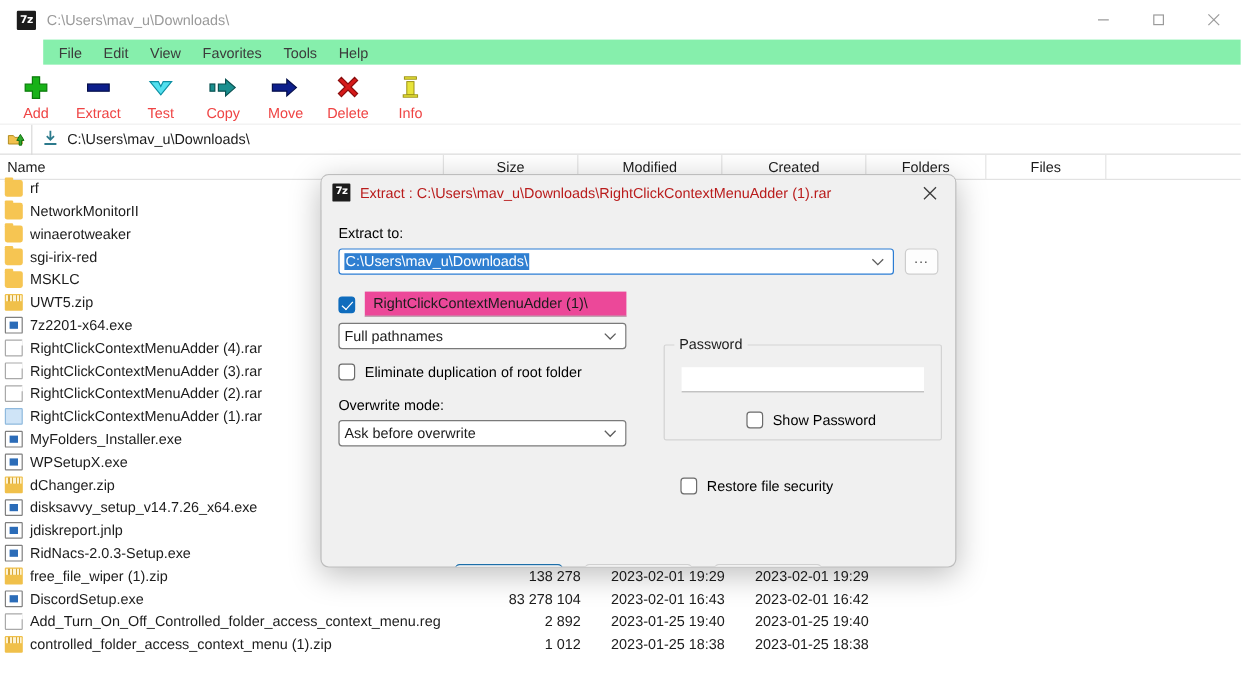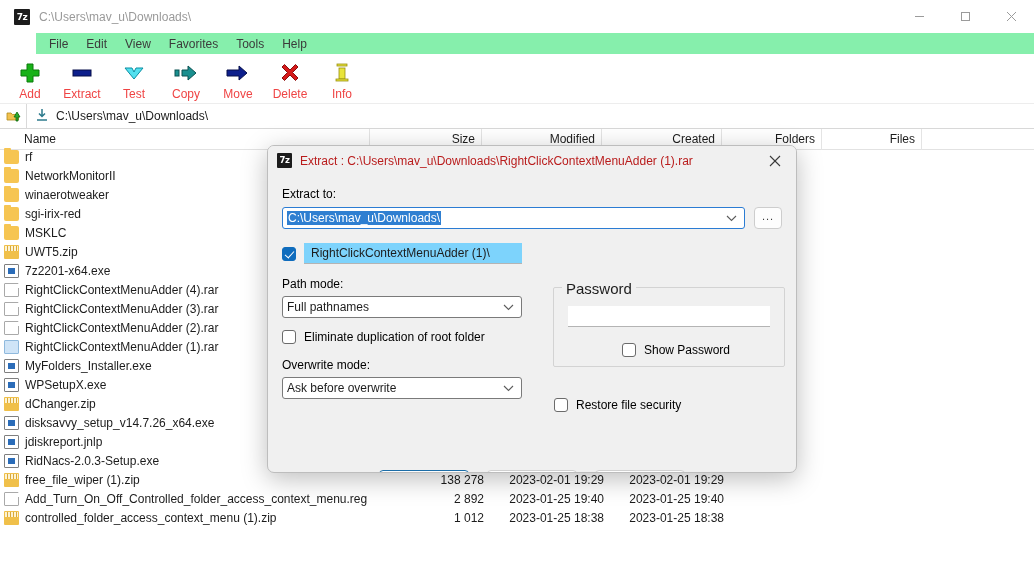--- a/index.html
+++ b/index.html
@@ -62,24 +62,24 @@
     border-left: 1px solid #d9d9d9; padding-left: 8px; gap: 7px;
   }
   .ab-text { font-size: 12px; color: #1c1c1c; }
 
   
   .listhead {
     height: 21px; display: flex; background: #ffffff;
     border-bottom: 1px solid #e2e2e2; font-size: 12px; color: #1c1c1c;
   }
   .lh {
-    border-right: 1px solid #e4e4e4; padding: 3px 6px 0 24px; height: 21px;
+    border-right: 1px solid #e4e4e4; padding: 3px 6px 0 6px; height: 21px;
     overflow: hidden; white-space: nowrap;
   }
-  .lh.r { text-align: right; }
+  .lh.r { text-align: center; }
 
   .rows { position: relative; }
   .row {
     height: 19px; display: flex; align-items: flex-start; font-size: 12px; color: #1c1c1c;
     white-space: nowrap;
   }
   .cell-name { display: flex; align-items: center; gap: 6px; padding-left: 4px; width: 380px; flex:none; }
   .cell { flex: none; text-align: right; padding-right: 8px; font-size: 12px; color: #1c1c1c; }
   .c-size { width: 112px; }
   .c-mod  { width: 120px; }
@@ -152,30 +152,30 @@
 
   .cb { width: 14px; height: 14px; border: 1px solid #6b6b6b; border-radius: 3px;
         background: #ffffff; flex: none; position: relative; }
   .cb.on { background: #0f6cbd; border-color: #0f6cbd; }
   .cb.on:after {
     content:""; position:absolute; left:4px; top:1px; width:4px; height:8px;
     border: solid #ffffff; border-width: 0 1.6px 1.6px 0; transform: rotate(42deg);
   }
 
   .underline-input {
-    flex: 1; height: 21px; background: #7dd3fc; border: none; border-bottom: 1px solid #b4b4b4;
+    flex: 1; height: 21px; background: #ec4899; border: none; border-bottom: 1px solid #b4b4b4;
     display: flex; align-items: center; padding-left: 7px; font-size: 12px; color: #1c1c1c;
   }
 
   .group {
     position: absolute; border: 1px solid #d3d3d3; border-radius: 2px;
   }
   .group-label {
     position: absolute; top: -8px; left: 8px; background: #f0f0f0;
-    padding: 0 4px; font-size: 15px; color: #1c1c1c;
+    padding: 0 4px; font-size: 12px; color: #1c1c1c;
   }
   .pwd-input {
     height: 21px; background:#ffffff; border:none; border-bottom:1px solid #b4b4b4;
   }
 
   .dbtn {
     width: 90px; height: 25px; background: #fdfdfd; border: 1px solid #d0d0d0;
     border-radius: 4px; display: flex; align-items: center; justify-content: center;
     font-size: 12px; color: #1c1c1c;
   }
@@ -465,20 +465,29 @@
         <div class="cell-name">
           <span class="ic ic-zip"></span>
           <span>free_file_wiper (1).zip</span>
         </div>
         <div class="cell c-size">138 278</div>
         <div class="cell c-mod">2023-02-01 19:29</div>
         <div class="cell c-crt">2023-02-01 19:29</div>
       </div>
       <div class="row">
         <div class="cell-name">
+          <span class="ic ic-exe"></span>
+          <span>DiscordSetup.exe</span>
+        </div>
+        <div class="cell c-size">83 278 104</div>
+        <div class="cell c-mod">2023-02-01 16:43</div>
+        <div class="cell c-crt">2023-02-01 16:42</div>
+      </div>
+      <div class="row">
+        <div class="cell-name">
           <span class="ic ic-doc"></span>
           <span>Add_Turn_On_Off_Controlled_folder_access_context_menu.reg</span>
         </div>
         <div class="cell c-size">2 892</div>
         <div class="cell c-mod">2023-01-25 19:40</div>
         <div class="cell c-crt">2023-01-25 19:40</div>
       </div>
       <div class="row">
         <div class="cell-name">
           <span class="ic ic-zip"></span>
@@ -519,21 +528,20 @@
         </span>
       </div>
       <div class="browse-btn">...</div>
     </div>
 
     <div style="display:flex; align-items:center; gap:8px; margin-top:14px; width:240px;">
       <div class="cb on"></div>
       <div class="underline-input">RightClickContextMenuAdder (1)\</div>
     </div>
 
-    <div class="lbl" style="margin-top:13px">Path mode:</div>
     <div class="combo" style="width:240px; margin-top:5px">
       <span>Full pathnames</span>
       <span class="chev">
         <svg width="11" height="7" viewBox="0 0 11 7">
             <path d="M1 1 L5.5 5.5 L10 1" fill="none" stroke="#5d5d5d" stroke-width="1.1"></path>
           </svg>
       </span>
     </div>
 
     <div style="display:flex; align-items:center; gap:8px; margin-top:12px;">
@@ -553,21 +561,21 @@
 
     <div class="group" style="left:285px; top:100px; width:232px; height:80px;">
       <div class="group-label">Password</div>
       <div class="pwd-input" style="margin:18px 14px 0 14px;"></div>
       <div style="display:flex; align-items:center; gap:8px; margin:16px 0 0 14px;justify-content:center;">
         <div class="cb"></div>
         <span class="lbl">Show Password</span>
       </div>
     </div>
 
-    <div style="position:absolute; left:286px; top:211px; display:flex; align-items:center; gap:8px;">
+    <div style="position:absolute; left:299px; top:211px; display:flex; align-items:center; gap:8px;">
       <div class="cb"></div>
       <span class="lbl">Restore file security</span>
     </div>
 
     <div style="position:absolute; left:0; right:0; top:283px; display:flex; justify-content:center; gap:18px;">
       <div class="dbtn default">OK</div>
       <div class="dbtn">Cancel</div>
       <div class="dbtn">Help</div>
     </div>
 

